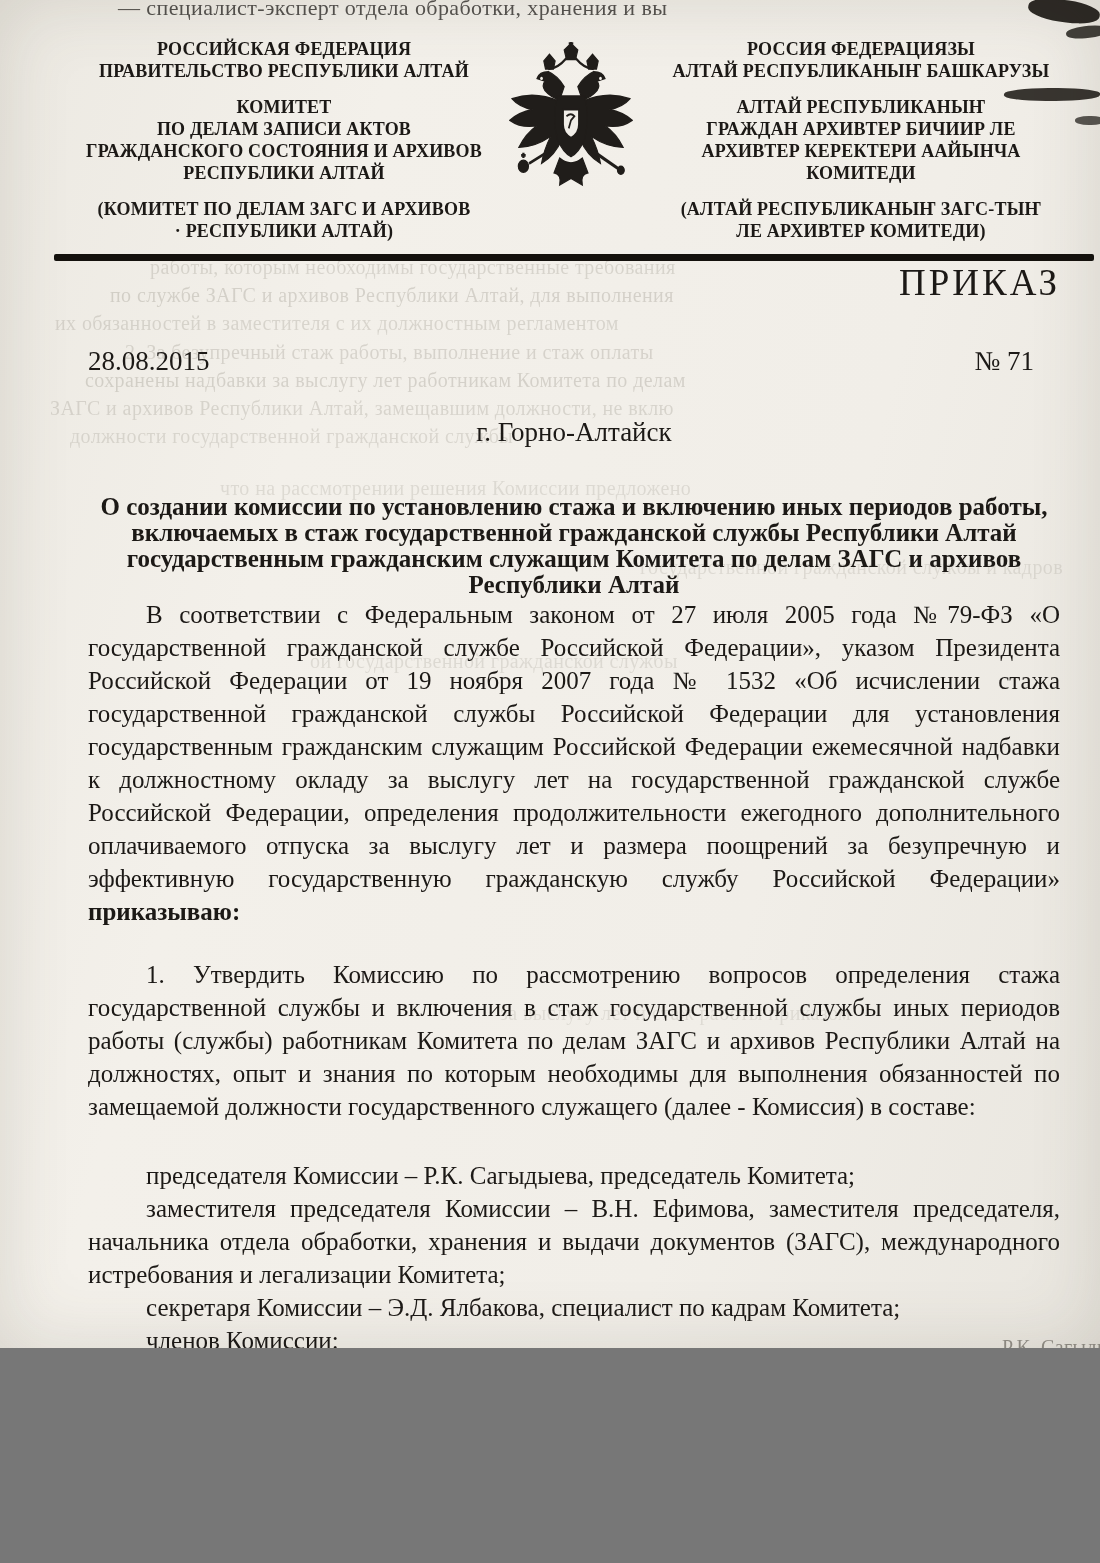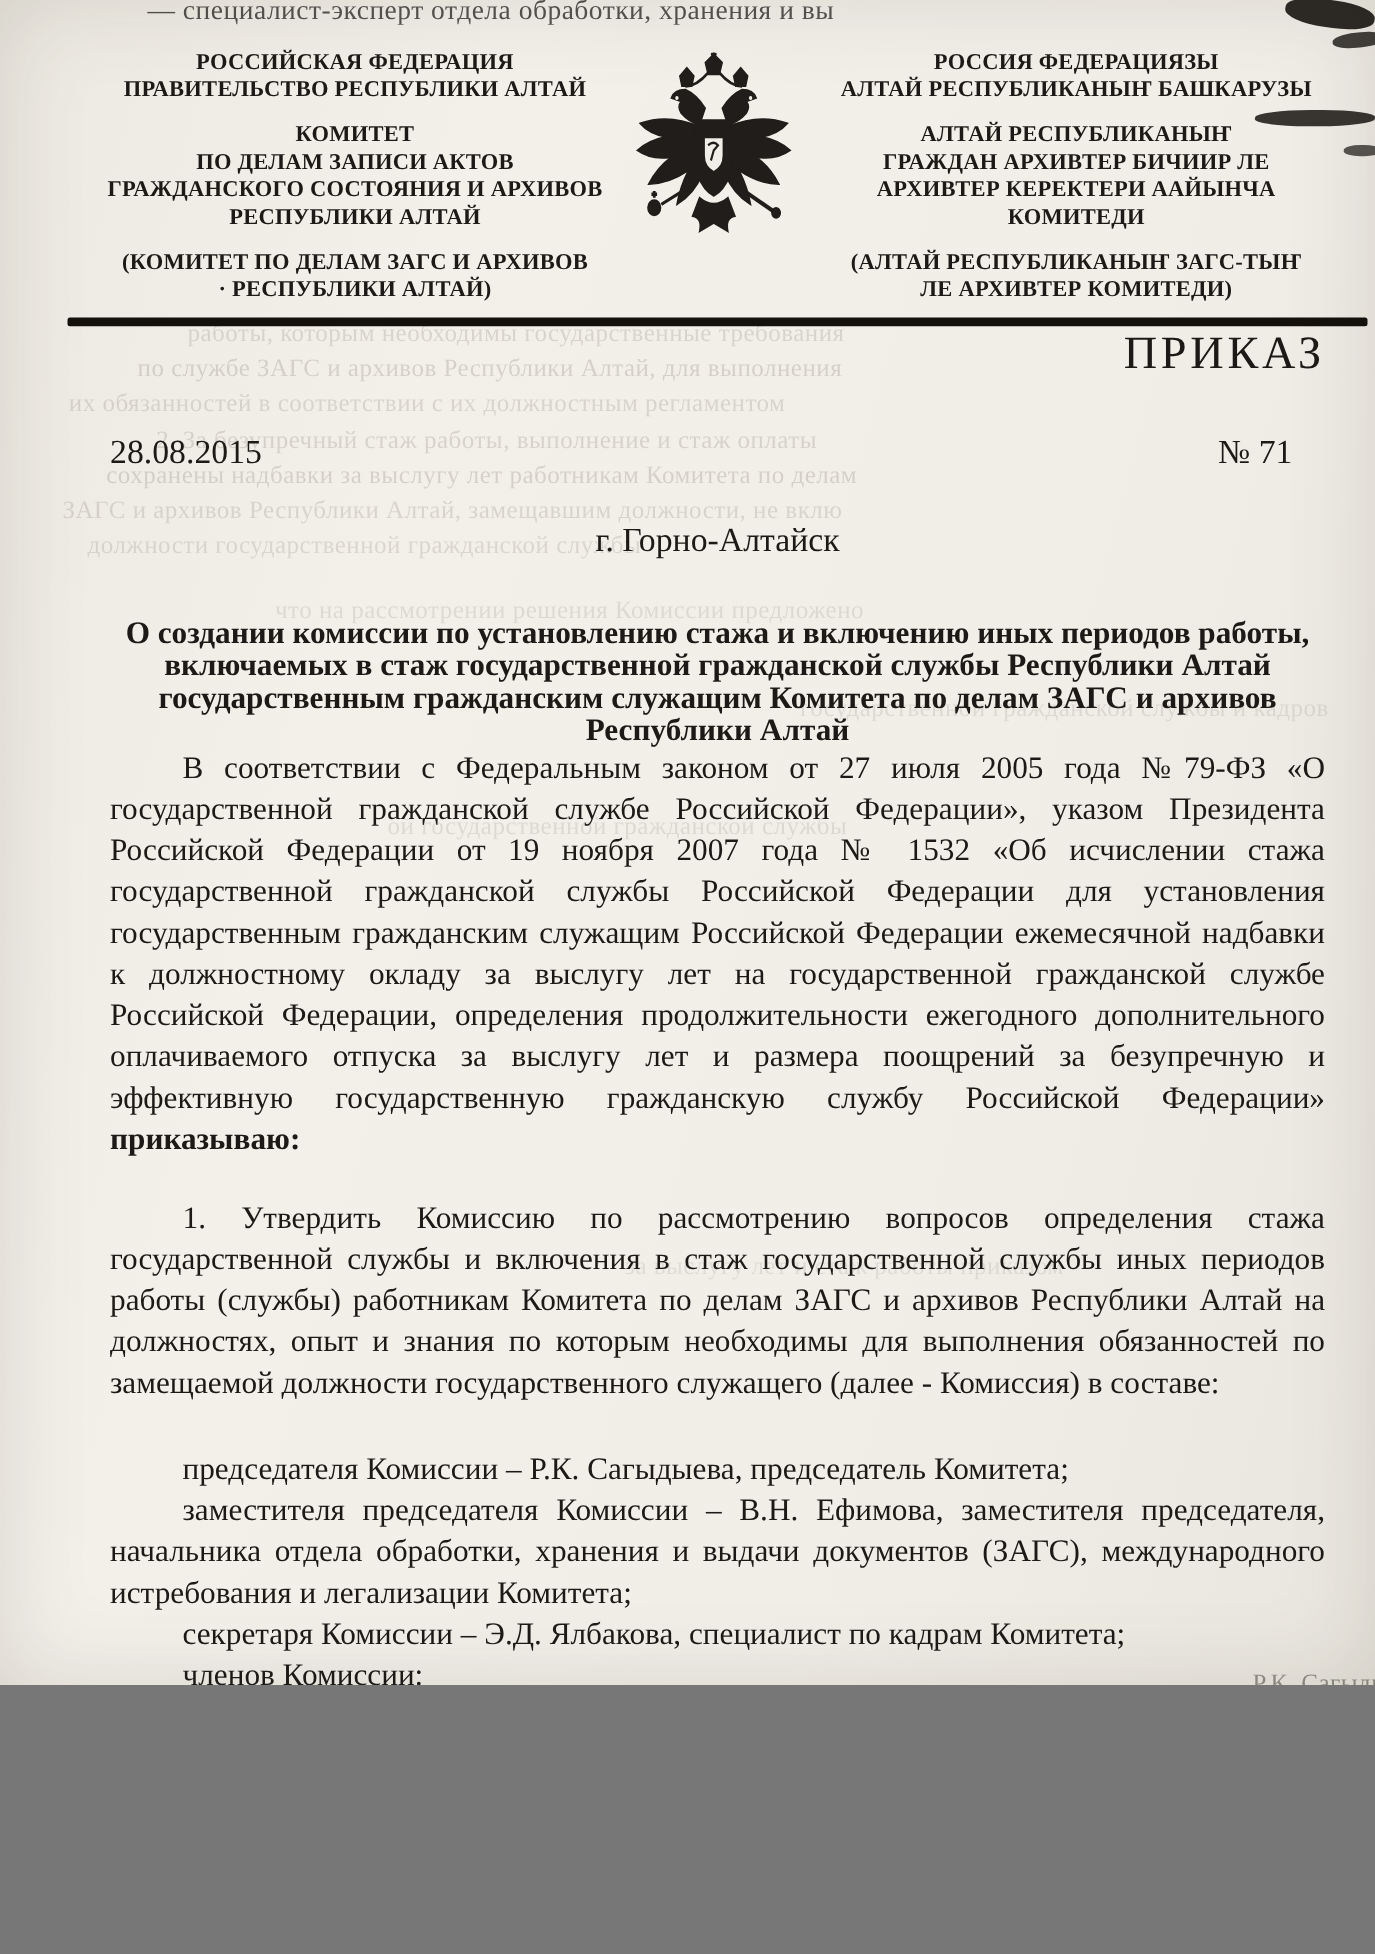--- a/index.html
+++ b/index.html
@@ -55,21 +55,21 @@
 </style>
 </head>
 <body>
 
 <div class="page">
 
   <div class="bleed">
     <span class="bl" style="top:-5px;left:118px;font-size:22px;color:#2e2b28;opacity:.8;">— специалист-эксперт отдела обработки, хранения и вы</span>
     <span class="bl" style="top:256px;left:150px;opacity:.16;">работы, которым необходимы государственные требования</span>
     <span class="bl" style="top:284px;left:110px;opacity:.18;">по службе ЗАГС и архивов Республики Алтай, для выполнения</span>
-    <span class="bl" style="top:312px;left:55px;opacity:.16;">их обязанностей в соответствии с их должностным регламентом</span>
+    <span class="bl" style="top:312px;left:55px;opacity:.16;">их обязанностей в заместителя с их должностным регламентом</span>
     <span class="bl" style="top:341px;left:125px;opacity:.17;">2. За безупречный стаж работы, выполнение и стаж оплаты</span>
     <span class="bl" style="top:369px;left:85px;opacity:.18;">сохранены надбавки за выслугу лет работникам Комитета по делам</span>
     <span class="bl" style="top:397px;left:50px;opacity:.16;">ЗАГС и архивов Республики Алтай, замещавшим должности, не вклю</span>
     <span class="bl" style="top:425px;left:70px;opacity:.15;">должности государственной гражданской службы</span>
     <span class="bl" style="top:477px;left:220px;opacity:.13;">что на рассмотрении решения Комиссии предложено</span>
     <span class="bl" style="top:556px;left:640px;opacity:.12;">государственной гражданской службы и кадров</span>
     <span class="bl" style="top:650px;left:310px;opacity:.13;">ой государственной гражданской службы</span>
     <span class="bl" style="top:1002px;left:500px;opacity:.11;">за выслугу лет и стаж работы приказом</span>
     <span class="bl" style="top:1336px;left:1002px;opacity:.5;color:#3a362e;">Р.К. Сагыдыева</span>
     <span class="bl" style="top:1404px;left:1008px;opacity:.45;color:#3a362e;">В.Н. Ефимова</span>

